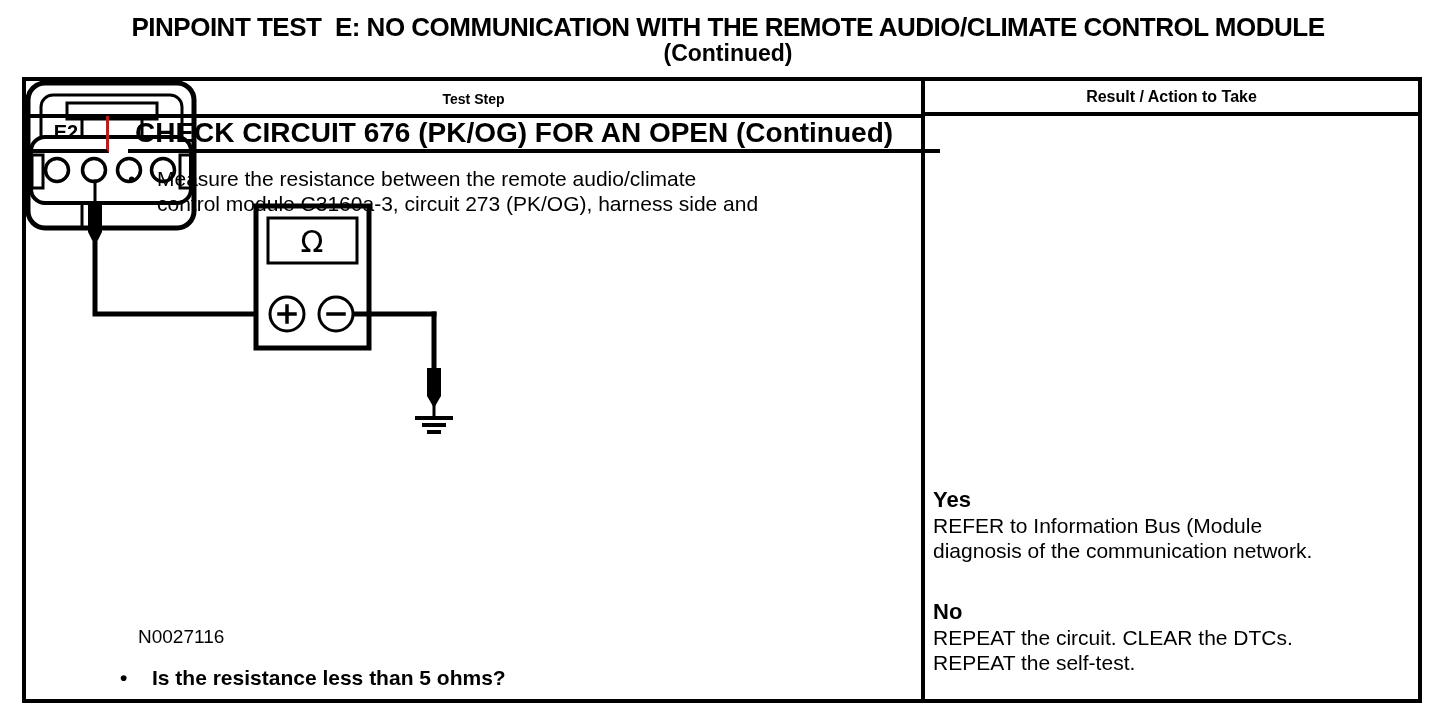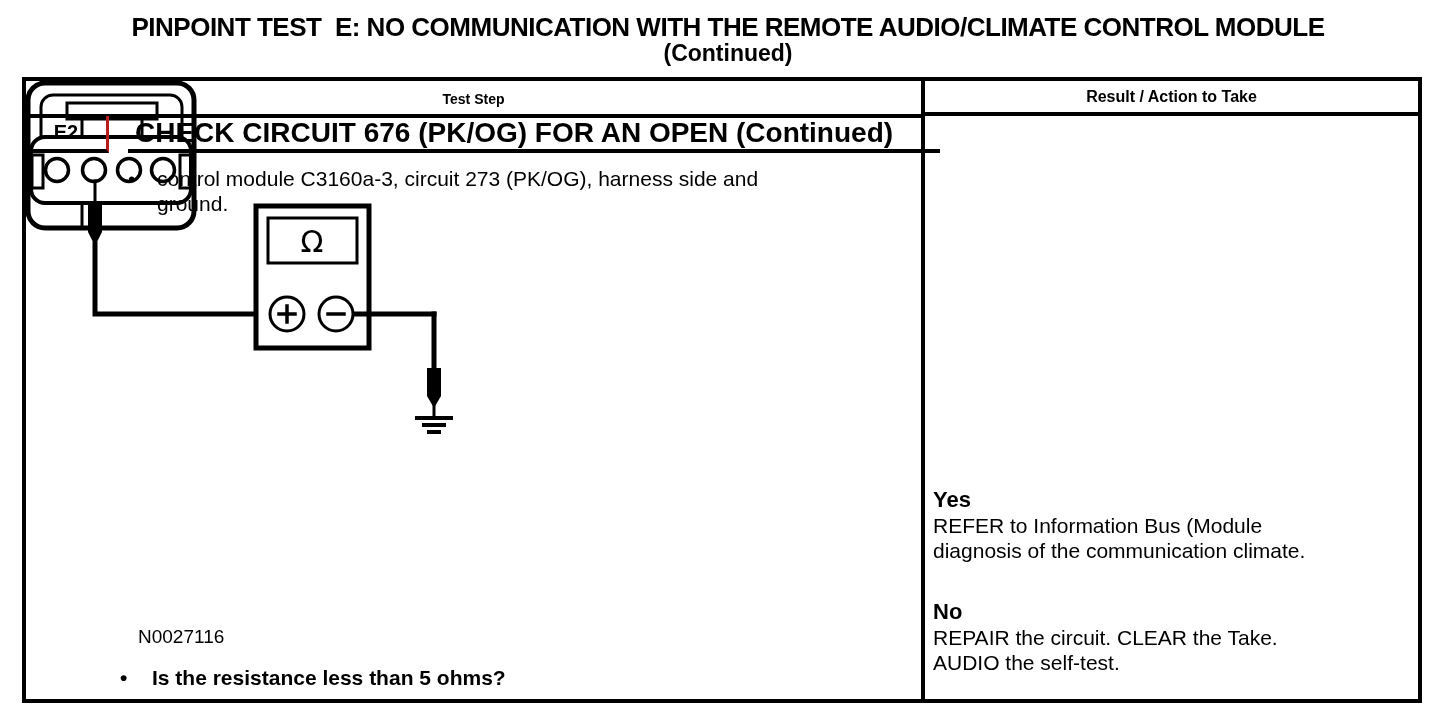--- a/index.html
+++ b/index.html
@@ -92,22 +92,22 @@
 
   <div class="hdr-left">Test Step</div>
   <div class="hdr-right">Result / Action to Take</div>
 
   <div class="stepid-cell">E2</div>
   <div class="steptitle-cell">CHECK CIRCUIT 676 (PK/OG) FOR AN OPEN (Continued)</div>
 
   <div class="instruction">
     <span class="bullet-dot">•</span>
     <span>
+      <div>Measure the resistance between the remote audio/climate</div>
       <div>control module C3160a-3, circuit 273 (PK/OG), harness side and</div>
-      <div>ground.</div>
     </span>
   </div>
 
   <svg class="diagram-svg" width="460" height="360" viewBox="242 275 460 360" fill="none" stroke="#000" stroke-linecap="square">
 
     <rect x="244" y="277" width="166" height="145" rx="17" fill="#fff" stroke-width="5"></rect>
     <rect x="257" y="289" width="141" height="58" rx="12" stroke-width="3"></rect>
 
     <rect x="283" y="297" width="90" height="16" fill="#fff" stroke-width="3"></rect>
     <rect x="298" y="313" width="60" height="18" fill="#fff" stroke-width="3"></rect>
@@ -152,22 +152,22 @@
 
   <div class="question">
     <span class="bullet-dot">•</span>
     <span>Is the resistance less than 5 ohms?</span>
   </div>
 
   <div class="result-cell">
     <div class="result-text">
       <div class="result-label">Yes</div>
       <div>REFER to Information Bus (Module</div>
-      <div>diagnosis of the communication climate.</div>
+      <div>diagnosis of the communication network.</div>
       <div class="no-block">
         <div class="result-label">No</div>
-        <div>REPAIR the circuit. CLEAR the Take.</div>
-        <div>AUDIO the self-test.</div>
+        <div>REPEAT the circuit. CLEAR the DTCs.</div>
+        <div>REPEAT the self-test.</div>
       </div>
     </div>
   </div>
 
 </div>
 
 </body></html>

